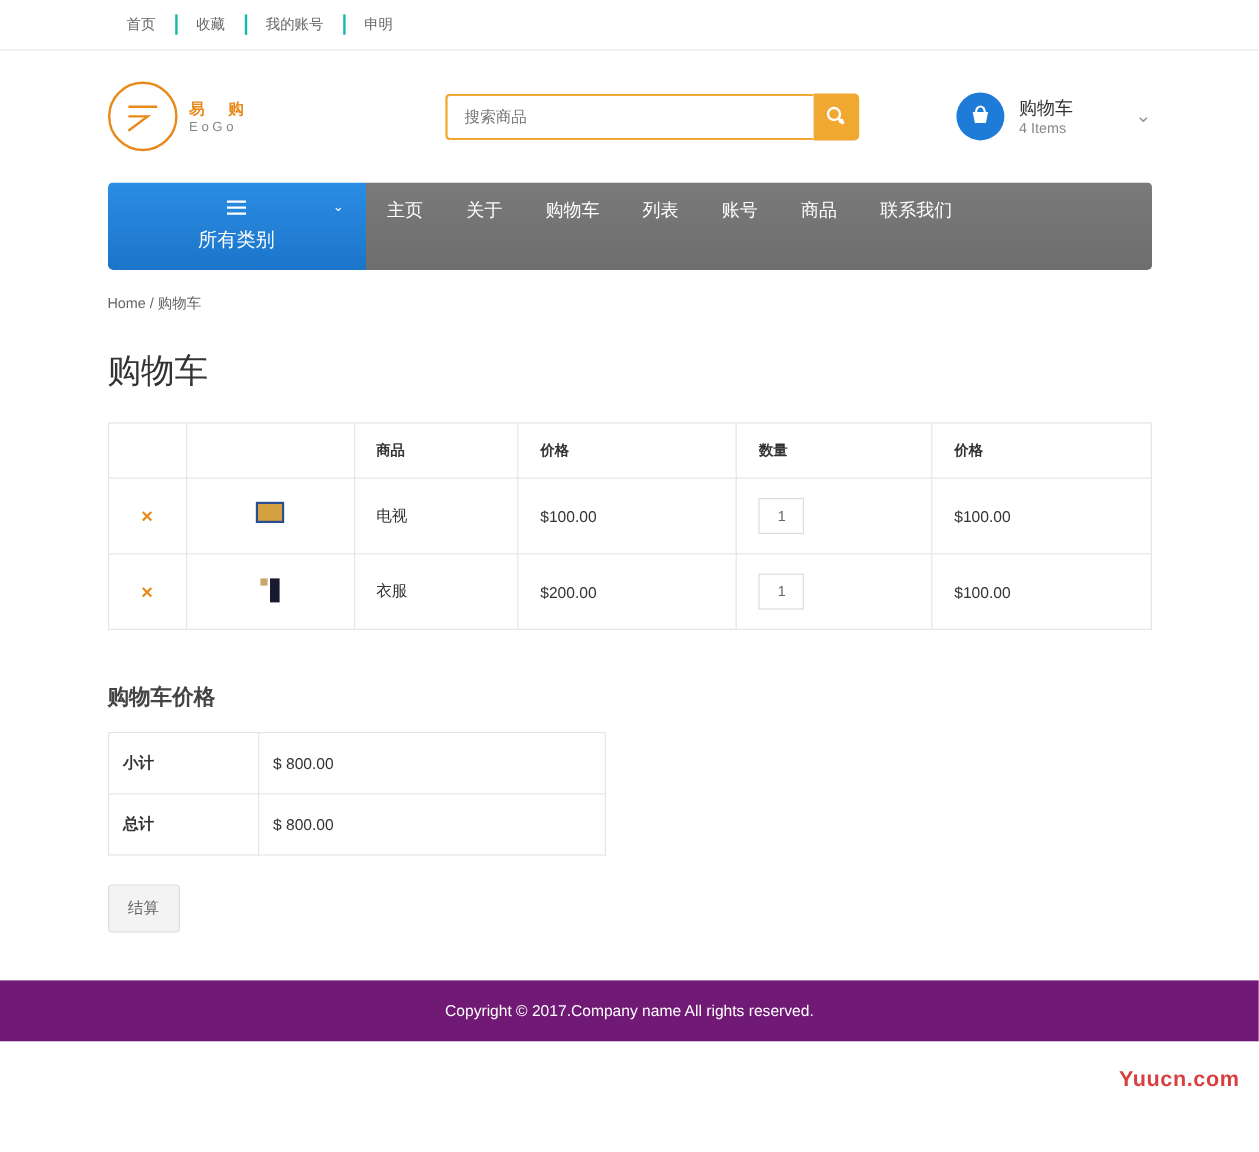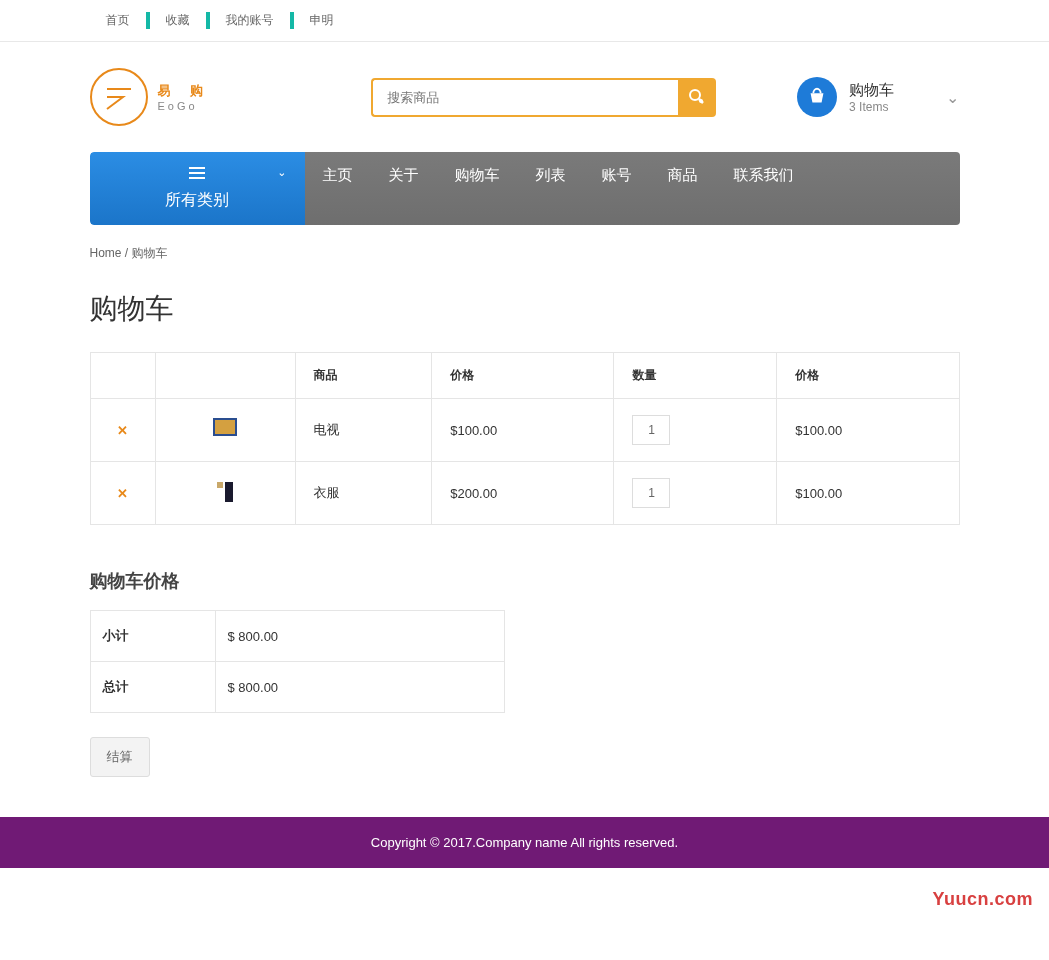--- a/index.html
+++ b/index.html
@@ -1,19 +1,19 @@
 <!DOCTYPE html>
 <html><head>
 <meta charset="utf-8">
 <style>
 * { margin: 0; padding: 0; box-sizing: border-box; }
 body { font-family: Arial, "Microsoft YaHei", sans-serif; background: #fff; color: #333; }
 .top-bar { border-bottom: 1px solid #e8e8e8; }
 .top-bar-inner { max-width: 870px; margin: 0 auto; padding: 12px 0; display: flex; gap: 0; }
-.top-bar-inner a { color: #666; font-size: 12px; text-decoration: none; padding: 0 16px; border-right: 4px solid #14b8a6; }
+.top-bar-inner a { color: #666; font-size: 12px; text-decoration: none; padding: 0 16px; border-right: 2px solid #14b8a6; }
 .top-bar-inner a:last-child { border-right: none; }
 .header { max-width: 870px; margin: 0 auto; display: flex; align-items: center; padding: 26px 0; gap: 40px; }
 .logo { display: flex; align-items: center; gap: 10px; }
 .logo-circle { width: 58px; height: 58px; border: 2px solid #e8891a; border-radius: 50%; display: flex; align-items: center; justify-content: center; position: relative; }
 .logo-text { display: flex; flex-direction: column; }
 .logo-cn { color: #e8891a; font-size: 13px; font-weight: bold; letter-spacing: 8px; }
 .logo-en { color: #888; font-size: 11px; letter-spacing: 3px; }
 .search-wrap { flex: 1; display: flex; max-width: 345px; margin-left: 120px; }
 .search-input { flex: 1; border: 2px solid #f0a830; border-right: none; border-radius: 4px 0 0 4px; padding: 10px 14px; font-size: 13px; outline: none; color: #999; }
 .search-btn { width: 38px; background: #f0a830; border: none; border-radius: 0 4px 4px 0; color: #fff; cursor: pointer; display: flex; align-items: center; justify-content: center; }
@@ -83,21 +83,21 @@
   </div>
   <div class="cart-widget">
     <div class="cart-icon-circle">
       <svg width="22" height="22" viewBox="0 0 24 24">
           <path d="M5 8 L19 8 L17 18 L7 18 Z" fill="#fff"></path>
           <path d="M8 8 C8 5 10 3 12 3 C14 3 16 5 16 8" stroke="#fff" stroke-width="2" fill="none"></path>
         </svg>
     </div>
     <div class="cart-info">
       <span class="cart-title">购物车</span>
-      <span class="cart-count">3 Items</span>
+      <span class="cart-count">4 Items</span>
     </div>
     <span class="cart-chevron">⌄</span>
   </div>
 </div>
 
 <div class="nav-bar">
   <div class="cat-dropdown">
     <svg width="16" height="14" viewBox="0 0 16 14">
         <line x1="0" y1="2" x2="16" y2="2" stroke="#fff" stroke-width="2"></line>
         <line x1="0" y1="7" x2="16" y2="7" stroke="#fff" stroke-width="2"></line>

